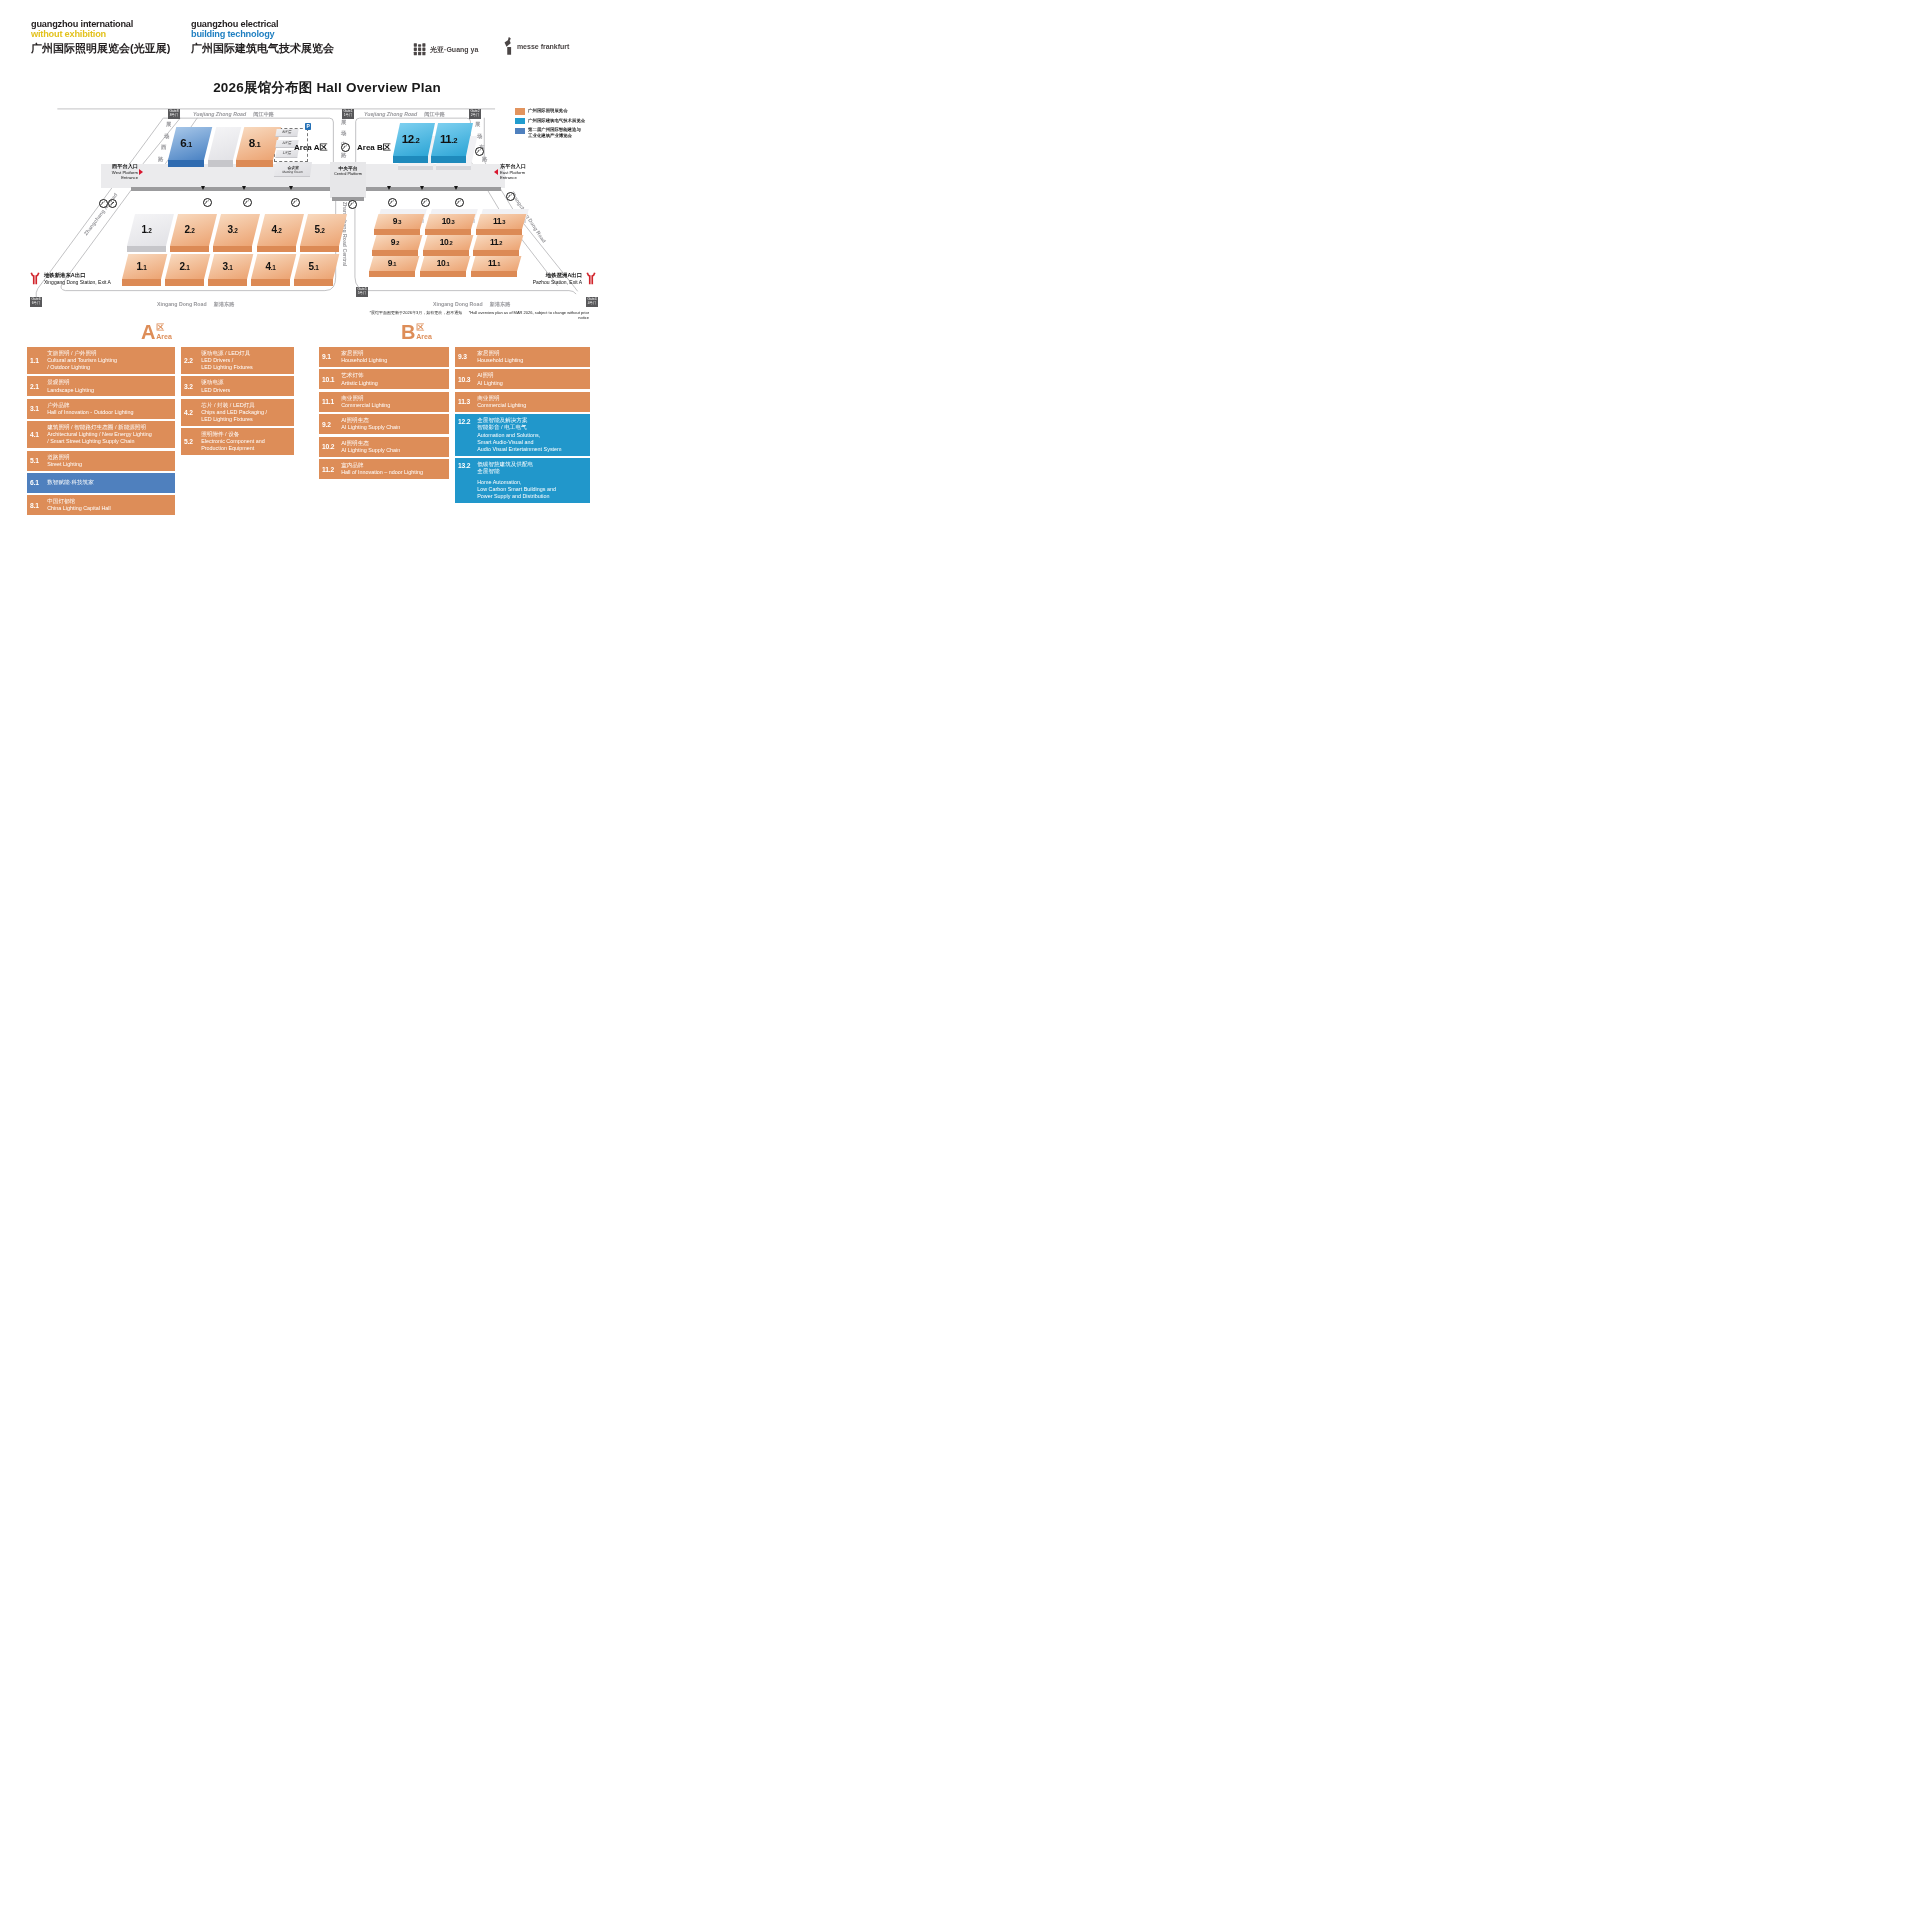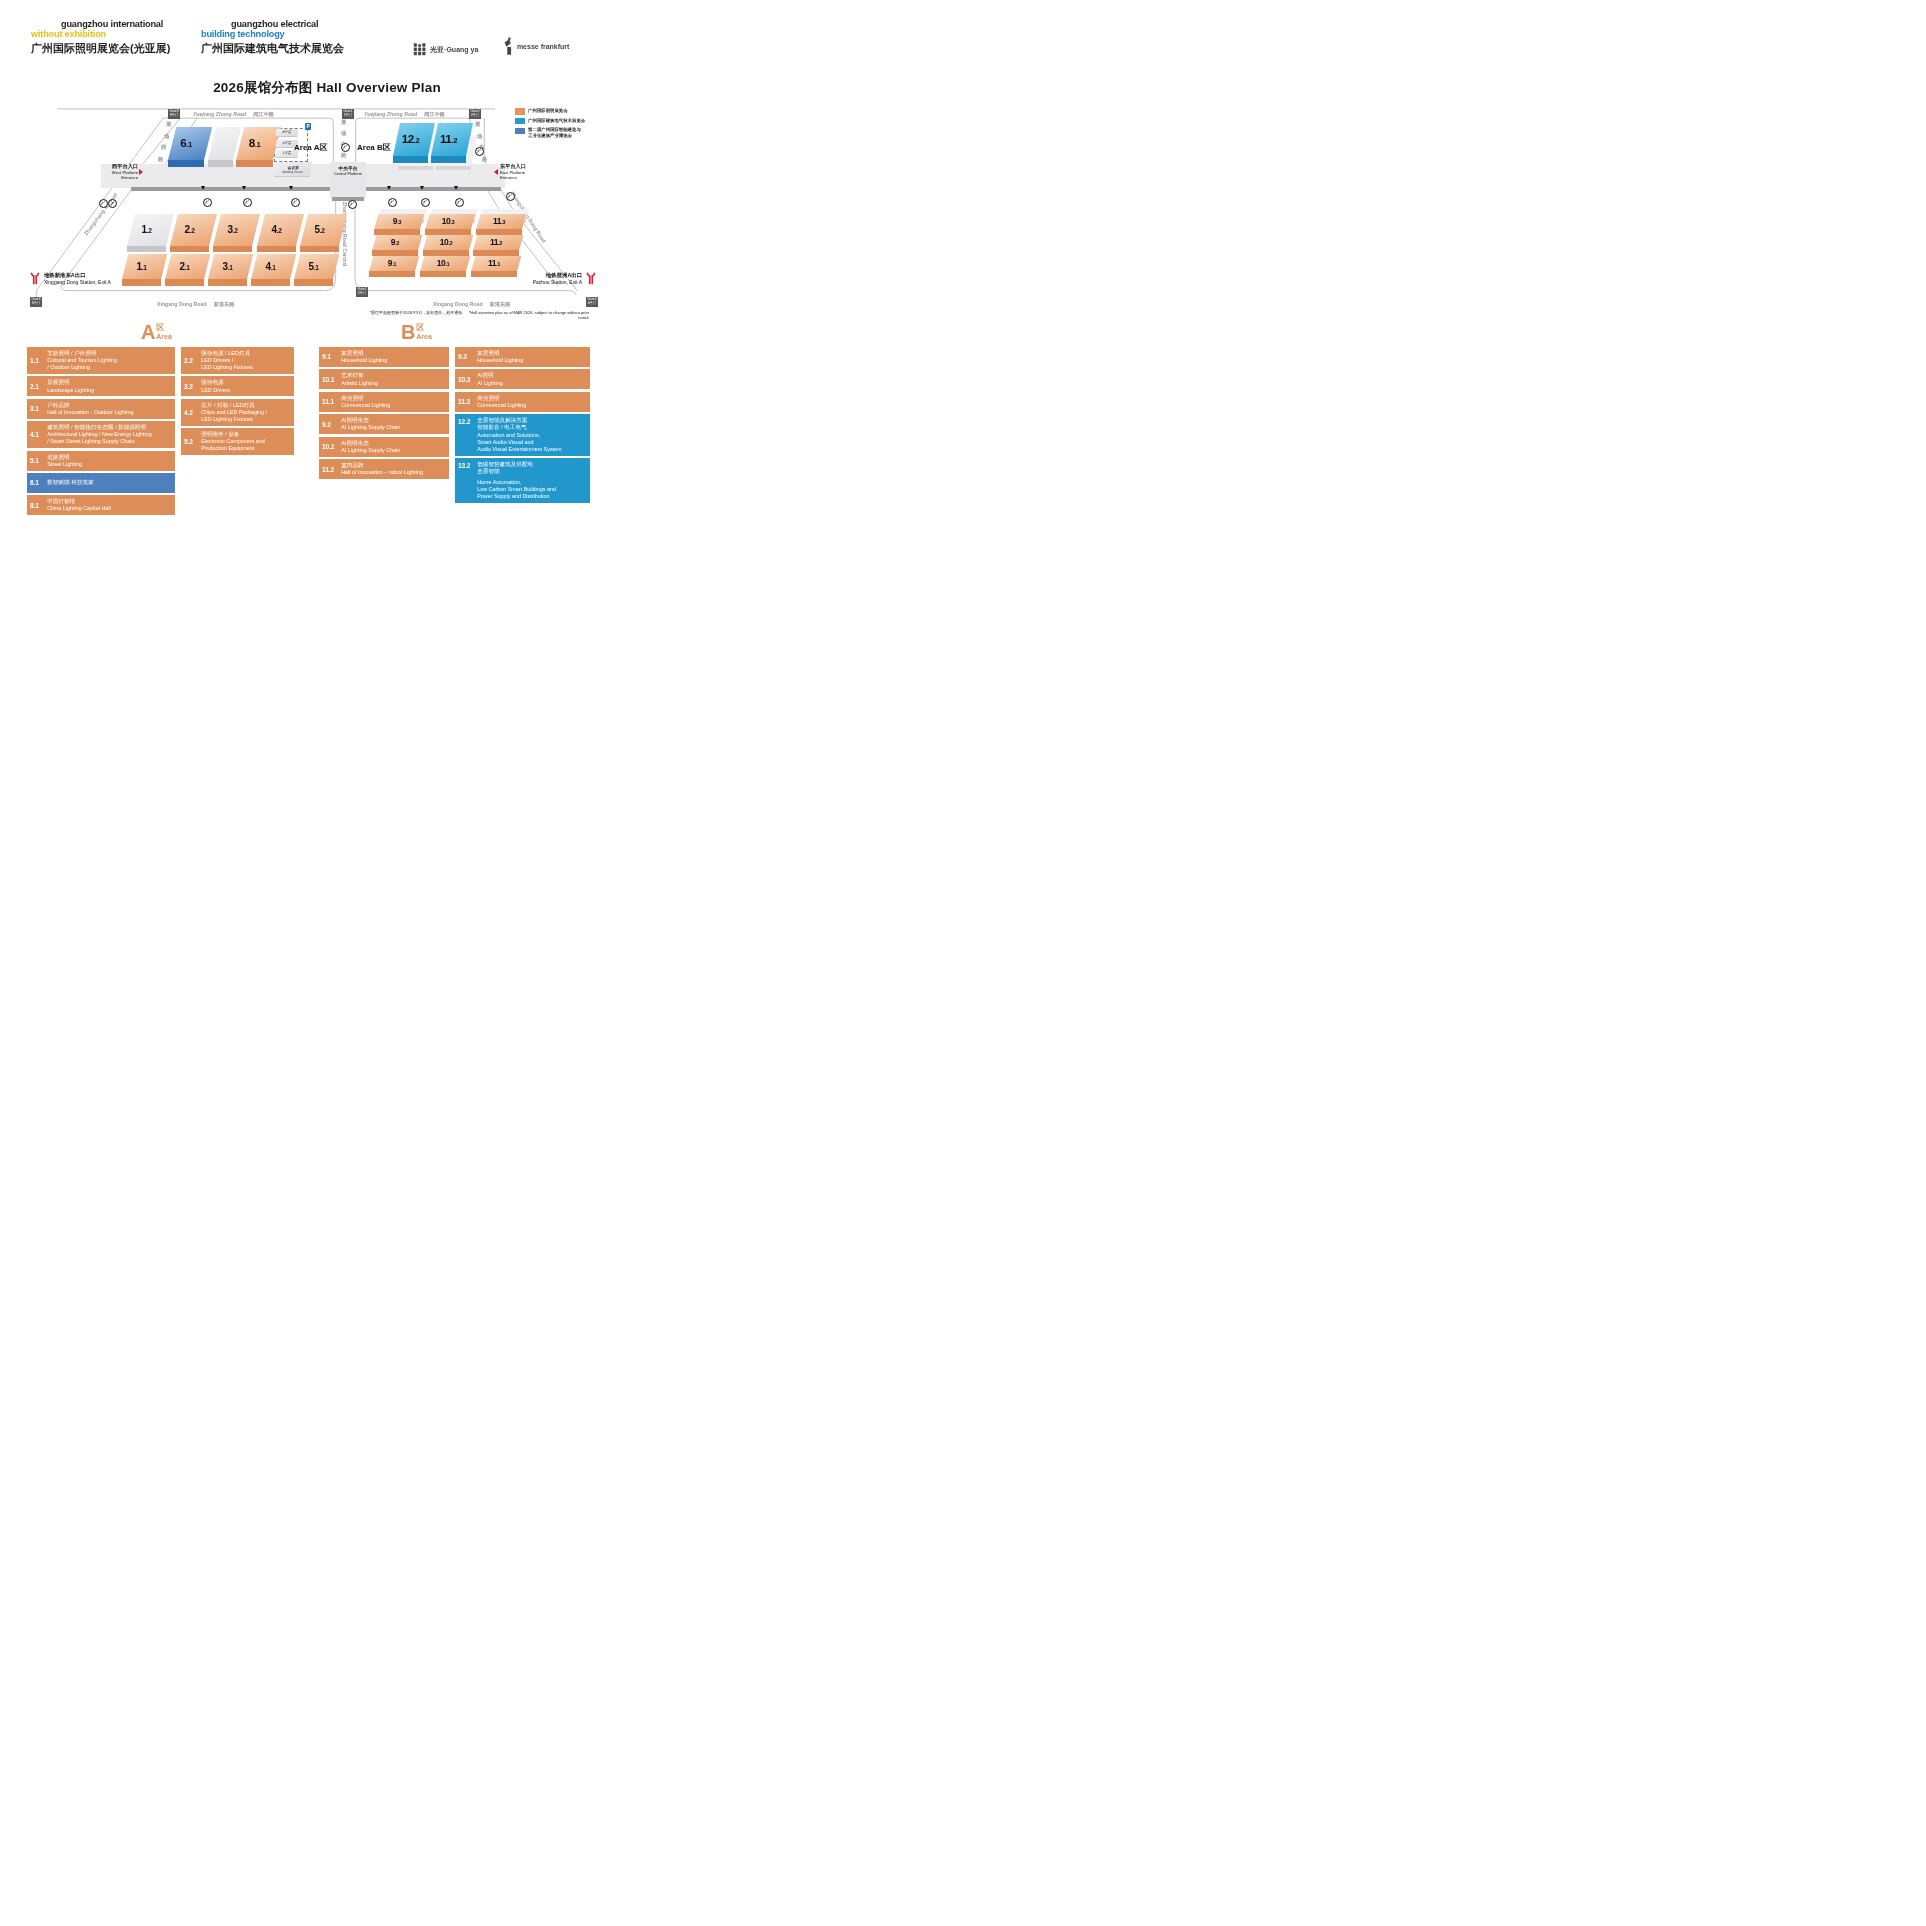--- a/index.html
+++ b/index.html
@@ -1,20 +1,20 @@
 <!DOCTYPE html>
 <html style="font-size:6.2px"><head>
 <meta charset="utf-8">
 <style>
   html,body{margin:0;padding:0;background:#fff;}
   body{width:614px;height:546px;position:relative;overflow:hidden;
        font-family:"Liberation Sans","DejaVu Sans",sans-serif;color:#1a1a1a;}
   .abs{position:absolute;}
   
-  .logo .l1{font-size:9.2px;font-weight:700;letter-spacing:-0.2px;line-height:1.02;color:#231f20;margin-left:30px;}
+  .logo .l1{font-size:9.2px;font-weight:700;letter-spacing:-0.2px;line-height:1.02;color:#231f20;}
   .logo .l2{font-size:9.2px;font-weight:700;letter-spacing:-0.2px;line-height:1.02;}
   .logo .l3{font-size:11px;font-weight:700;margin-top:1.5px;color:#231f20;}
   .brand{display:flex;align-items:center;gap:3.1px;}
   .brand .txt{font-size:7px;font-weight:700;color:#4b4646;}
   .title{font-size:13.5px;font-weight:700;text-align:center;letter-spacing:0.2px;}
   
   .lg-row{display:flex;gap:3.1px;margin-bottom:2.7px;align-items:flex-start;}
   .lg-sw{width:10px;height:6.5px;flex:0 0 10px;margin-top:0.4px;}
   .lg-tx{font-size:4.4px;font-weight:700;line-height:1.25;color:#222;}
   
@@ -84,21 +84,21 @@
   .ben{font-size:5.4px;line-height:1.3;}
 </style>
 </head>
 <body>
 
 <div class="abs logo" style="left:31px;top:20.4px;">
   <div class="l1">guangzhou international</div>
   <div class="l2" style="color:#e3c21e;">without exhibition</div>
   <div class="l3">广州国际照明展览会(光亚展)</div>
 </div>
-<div class="abs logo" style="left:201px;top:20.4px;">
+<div class="abs logo" style="left:191px;top:20.4px;">
   <div class="l1">guangzhou electrical</div>
   <div class="l2" style="color:#1f7fc1;">building technology</div>
   <div class="l3">广州国际建筑电气技术展览会</div>
 </div>
 
 <div class="abs brand" style="left:413px;top:42px;">
   <span>
     <svg width="14" height="14" viewBox="0 0 36 36">
       <g fill="#4b4646">
         <rect x="2" y="3" width="8" height="9" rx="1.5"></rect>

